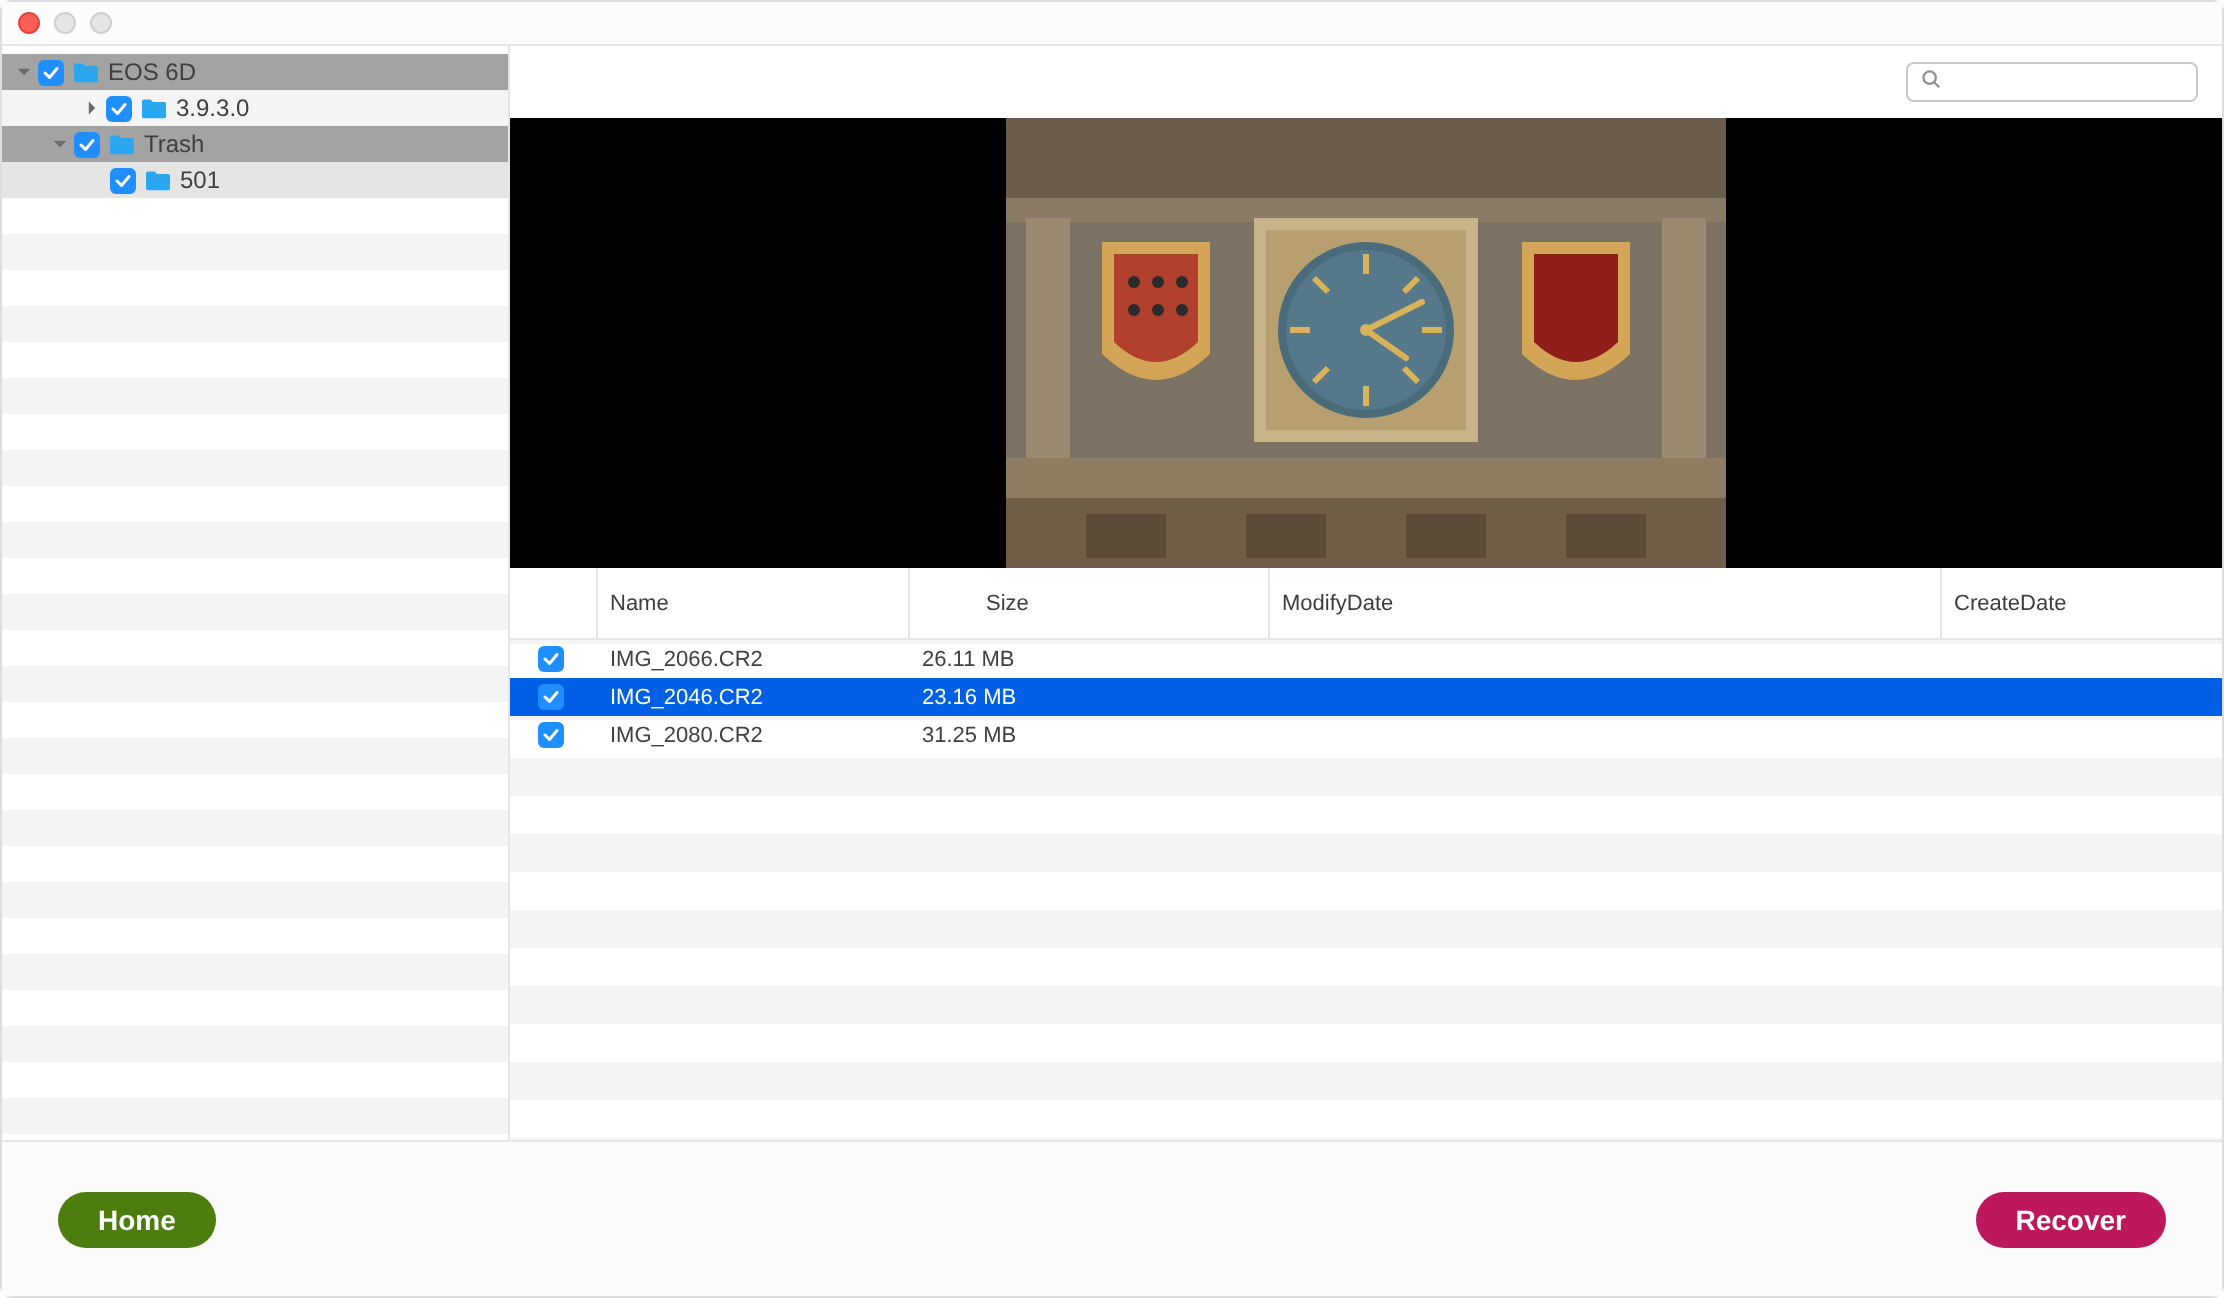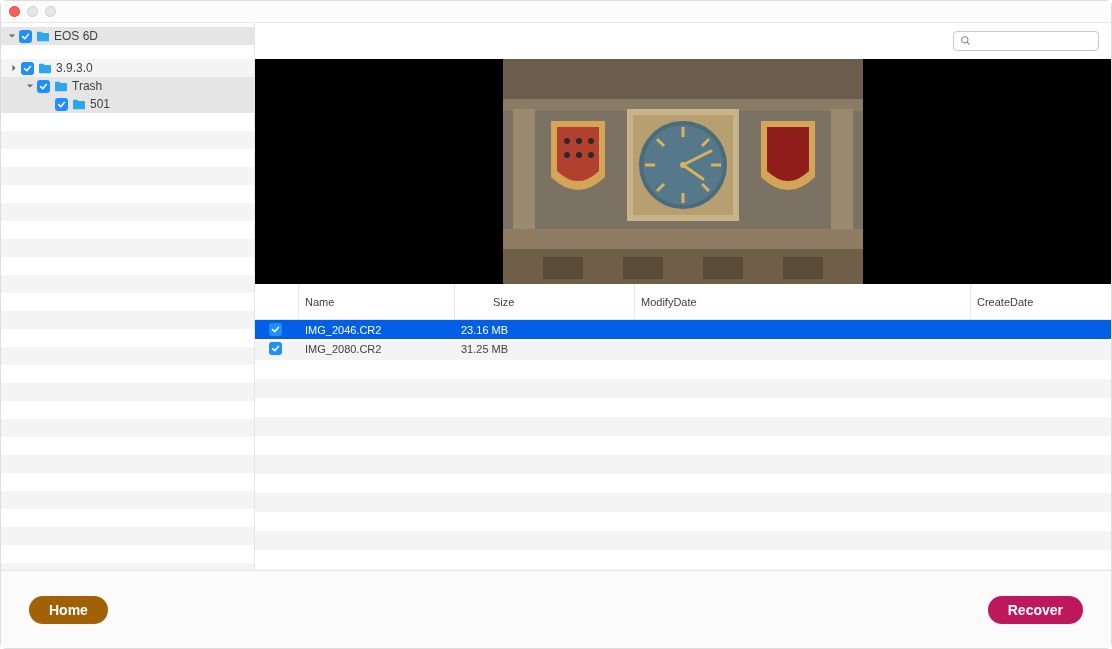--- a/index.html
+++ b/index.html
@@ -6,21 +6,21 @@
 html, body { width: 1112px; height: 649px; overflow: hidden; background: #fff; }
 .window { width: 1112px; height: 649px; display: flex; flex-direction: column; background: #fff; border: 1px solid #ddd; border-radius: 6px; }
 .titlebar { height: 22px; display: flex; align-items: center; padding-left: 8px; gap: 7px; border-bottom: 1px solid #e5e5e5; background: #fcfcfc; }
 .tl-btn { width: 11px; height: 11px; border-radius: 50%; }
 .tl-close { background: #ff5f57; border: 0.5px solid #e0443e; }
 .tl-min { background: #e6e6e6; border: 0.5px solid #cfcfcf; }
 .tl-max { background: #e6e6e6; border: 0.5px solid #cfcfcf; }
 .body { flex: 1; display: flex; min-height: 0; }
 .sidebar { width: 254px; border-right: 1px solid #e5e5e5; display: flex; flex-direction: column; background: #fff; position: relative; }
 .sidebar-tree { padding-top: 4px; }
-.tree-row { height: 18px; display: flex; align-items: center; font-size: 12px; color: #404040; cursor: default; background: #e5e5e5; }
+.tree-row { height: 18px; display: flex; align-items: center; font-size: 12px; color: #404040; cursor: default; background: #a3a3a3; }
 .tree-row.stripe { background: #f4f4f4; }
 .tree-row.sel { background: #e5e5e5; }
 .disclosure { width: 10px; display: inline-flex; align-items: center; justify-content: center; margin-right: 2px; color: #6b6b6b; }
 .disclosure svg { width: 8px; height: 8px; }
 .chk { width: 13px; height: 13px; border-radius: 3px; background: #1f8fff; display: inline-flex; align-items: center; justify-content: center; margin-right: 4px; flex-shrink: 0; }
 .chk svg { width: 9px; height: 9px; }
 .folder-icon { width: 14px; height: 12px; margin-right: 4px; display: inline-flex; align-items: center; justify-content: center; }
 .folder-icon svg { width: 14px; height: 12px; }
 .tree-label { font-size: 12px; }
 .sidebar-stripes { flex: 1; background: repeating-linear-gradient(#fff 0 18px, #f4f4f4 18px 36px); }
@@ -44,21 +44,21 @@
 .tr { height: 19px; display: flex; align-items: center; font-size: 11px; color: #404040; }
 .tr.sel { background: #005fe5; color: #fff; }
 .tr .td-chk { width: 44px; display: flex; align-items: center; justify-content: center; }
 .tr .td-name { width: 156px; padding-left: 6px; }
 .tr .td-size { width: 148px; padding-left: 6px; }
 .tr .td-create { width: 140px; padding-left: 6px; }
 .tr .td-modify { flex: 1; padding-left: 6px; }
 .footer { height: 78px; display: flex; align-items: center; justify-content: space-between; padding: 0 28px; border-top: 1px solid #e5e5e5; background: #fbfbfb; }
 .footer-bg { position: relative; }
 .btn { height: 28px; padding: 0 20px; border: none; border-radius: 14px; background: #4ab9d6; color: #fff; font-size: 14px; font-weight: 600; cursor: pointer; }
-.btn-secondary { background: #a16207; }
+.btn-secondary { background: #4d7c0f; }
 .btn-primary { background: #be185d; }
 </style>
 </head>
 <body>
 
 <div class="window">
   <div class="titlebar">
     <div class="tl-btn tl-close"></div>
     <div class="tl-btn tl-min"></div>
     <div class="tl-btn tl-max"></div>
@@ -77,21 +77,21 @@
                 <path d="M2 6 L5 9 L10 3" stroke="#fff" stroke-width="2" fill="none" stroke-linecap="round" stroke-linejoin="round"></path>
               </svg>
             </span>
             <span class="folder-icon">
               <svg viewBox="0 0 16 14">
                 <path d="M1 3 q0-1 1-1 h4 l1.5 1.5 H14 q1 0 1 1 V12 q0 1 -1 1 H2 q-1 0 -1 -1 Z" fill="#2aa7ee"></path>
               </svg>
             </span>
             <span class="tree-label">EOS 6D</span>
           </div>
-          <div class="tree-row stripe" style="padding-left: 8px; margin-top: 14px;">
+          <div class="tree-row stripe" style="padding-left: 40px;">
             <span class="disclosure">
               <svg viewBox="0 0 10 10">
                 <path d="M3 1 L7 5 L3 9 Z" fill="#6b6b6b"></path>
               </svg>
             </span>
             <span class="chk">
               <svg viewBox="0 0 12 12">
                 <path d="M2 6 L5 9 L10 3" stroke="#fff" stroke-width="2" fill="none" stroke-linecap="round" stroke-linejoin="round"></path>
               </svg>
             </span>
@@ -205,20 +205,33 @@
       </div>
       <div class="table">
         <div class="thead">
           <div class="th col-chk"></div>
           <div class="th col-name">Name</div>
           <div class="th col-size">Size</div>
           <div class="th col-modify">ModifyDate</div>
           <div class="th col-create">CreateDate</div>
         </div>
         <div class="tbody" id="file-rows">
+            <div class="tr">
+              <div class="td-chk">
+                <span class="chk">
+                  <svg viewBox="0 0 12 12">
+                    <path d="M2 6 L5 9 L10 3" stroke="#fff" stroke-width="2" fill="none" stroke-linecap="round" stroke-linejoin="round"></path>
+                  </svg>
+                </span>
+              </div>
+              <div class="td-name">IMG_2066.CR2</div>
+              <div class="td-size">26.11 MB</div>
+              <div class="td-create"></div>
+              <div class="td-modify"></div>
+            </div>
             <div class="tr sel">
               <div class="td-chk">
                 <span class="chk">
                   <svg viewBox="0 0 12 12">
                     <path d="M2 6 L5 9 L10 3" stroke="#fff" stroke-width="2" fill="none" stroke-linecap="round" stroke-linejoin="round"></path>
                   </svg>
                 </span>
               </div>
               <div class="td-name">IMG_2046.CR2</div>
               <div class="td-size">23.16 MB</div>

